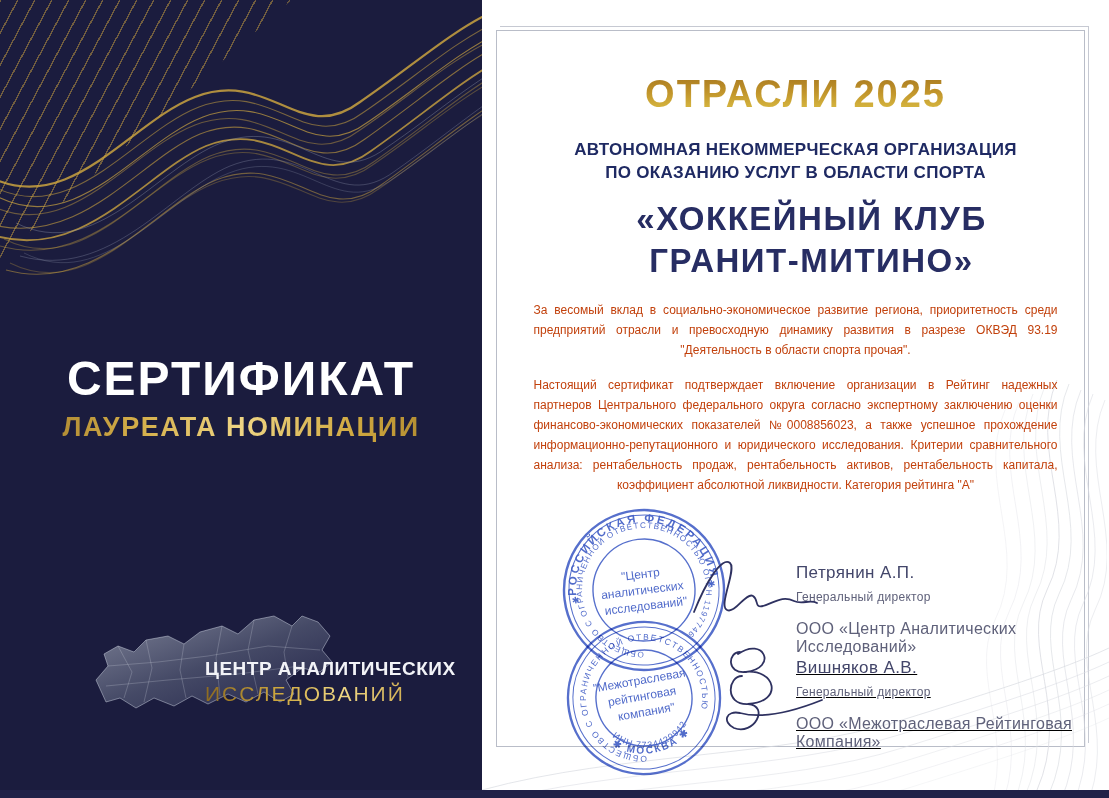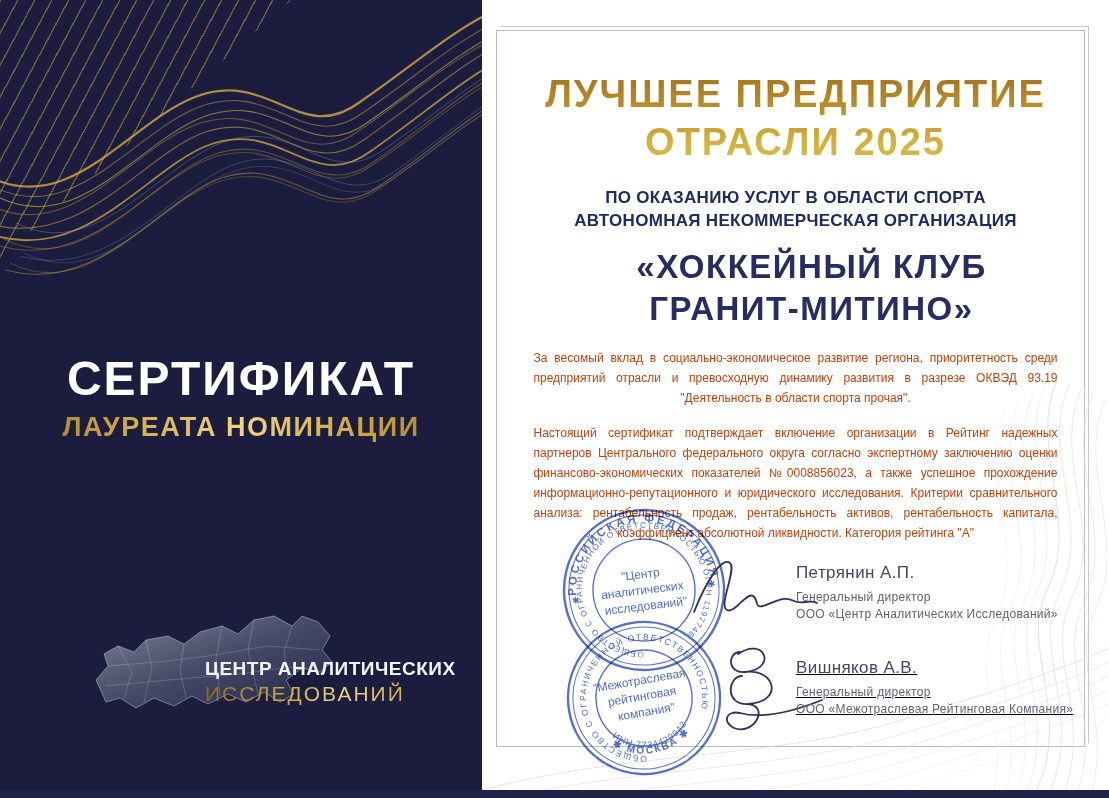--- a/index.html
+++ b/index.html
@@ -50,21 +50,21 @@
   .stamp2 { left:22px; top:120px; transform:rotate(-10deg); }
   .scribble { position:absolute; }
   .scribble1 { left:208px; top:548px; }
   .scribble2 { left:200px; top:640px; }
 
   .sig-block { position:absolute; left:314px; text-align:left; }
   .sig1 { top:563px; }
   .sig2 { top:658px;text-decoration:underline; }
   .sig-name { font-size:17px; color:#43466a; letter-spacing:.4px; }
   .sig-role { font-size:12px; color:#5f617a; margin-top:7px; letter-spacing:.3px; }
-  .sig-co { font-size:12px; color:#5f617a; margin-top:3px; letter-spacing:.3px; }
+  .sig-co { font-size:16px; color:#5f617a; margin-top:16px; letter-spacing:.3px; }
 
   .bottom-strip { position:absolute; left:0; bottom:0; width:1109px; height:8px; background:#212248; }
 
   svg text { font-family:"Liberation Sans", sans-serif; }
 </style>
 </head>
 <body>
 
 <div class="cert">
 
@@ -156,26 +156,25 @@
         <use href="#gwb" stroke-opacity=".55" transform="translate(0,14)"></use>
         <use href="#gwb" stroke-opacity=".5" transform="translate(0,28)"></use>
         <use href="#gwb" stroke-opacity=".4" transform="translate(0,42)"></use>
         <use href="#gwb" stroke-opacity=".35" transform="translate(0,56)"></use>
         <use href="#gwb" stroke-opacity=".25" transform="translate(0,70)"></use>
       </g>
     </svg>
 
     <div class="content">
       <div class="award-title">
-        <div>ЛУЧШЕЕ ПРЕДПРИЯТИЕ</div>
         <div>ОТРАСЛИ 2025</div>
       </div>
       <div class="org-type">
+        <div>АВТОНОМНАЯ НЕКОММЕРЧЕСКАЯ ОРГАНИЗАЦИЯ</div>
         <div>ПО ОКАЗАНИЮ УСЛУГ В ОБЛАСТИ СПОРТА</div>
-        <div>АВТОНОМНАЯ НЕКОММЕРЧЕСКАЯ ОРГАНИЗАЦИЯ</div>
       </div>
       <div class="org-name">
         <div>«ХОККЕЙНЫЙ КЛУБ</div>
         <div>ГРАНИТ-МИТИНО»</div>
       </div>
       <p class="body-par">За весомый вклад в социально-экономическое развитие региона, приоритетность среди предприятий отрасли и превосходную динамику развития в разрезе ОКВЭД 93.19 "Деятельность в области спорта прочая".</p>
       <p class="body-par">Настоящий сертификат подтверждает включение организации в Рейтинг надежных партнеров Центрального федерального округа согласно экспертному заключению оценки финансово-экономических показателей №0008856023, а также успешное прохождение информационно-репутационного и юридического исследования. Критерии сравнительного анализа: рентабельность продаж, рентабельность активов, рентабельность капитала, коэффициент абсолютной ликвидности. Категория рейтинга "А"</p>
     </div>
 
     <div class="stamps">

